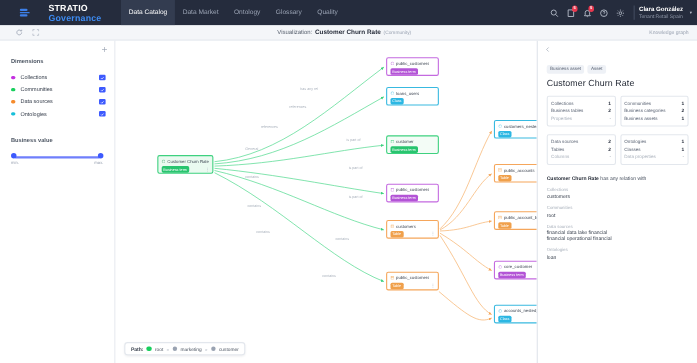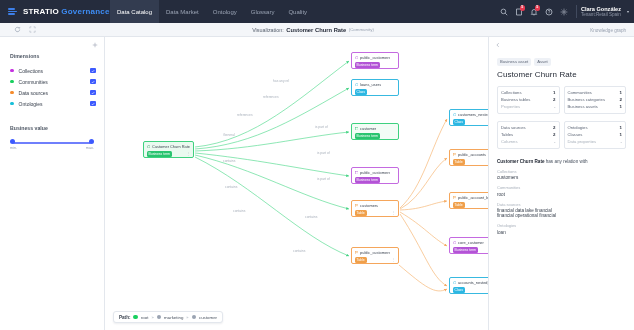--- a/index.html
+++ b/index.html
@@ -11,21 +11,21 @@
     background:#eceff3; color:#2d3748;
     font-size:5px; -webkit-font-smoothing:antialiased;
   }
   .app { position:relative; width:634px; height:330px; }
 
   
   .topbar {
     position:absolute; left:0; top:0; width:634px; height:23px;
     background:#252c3d; display:flex; align-items:center;
   }
-  .brand { display:flex; align-items:center; gap:6px; padding-left:8px; width:110px; }
+  .brand { display:flex; align-items:center; gap:17px; padding-left:18px; width:110px; }
   .brand-mark { display:flex; flex-direction:column; gap:1.2px; }
   .brand-mark i { display:block; width:7px; height:1.4px; background:#3d7fe8; border-radius:1px;}
   .brand-mark i:nth-child(2){ width:9px; }
   .brand-mark i:nth-child(3){ width:7px; }
   .brand-txt { font-size:8px; font-weight:bold; letter-spacing:.2px; }
   .brand-txt .w1 { color:#ffffff; }
   .brand-txt .w2 { color:#3d8bf2; }
   .navitems { display:flex; align-items:center; height:23px; gap:0px; }
   .navitem {
     font-size:6px; color:#9aa3b4; padding:0 7px; height:23px;

